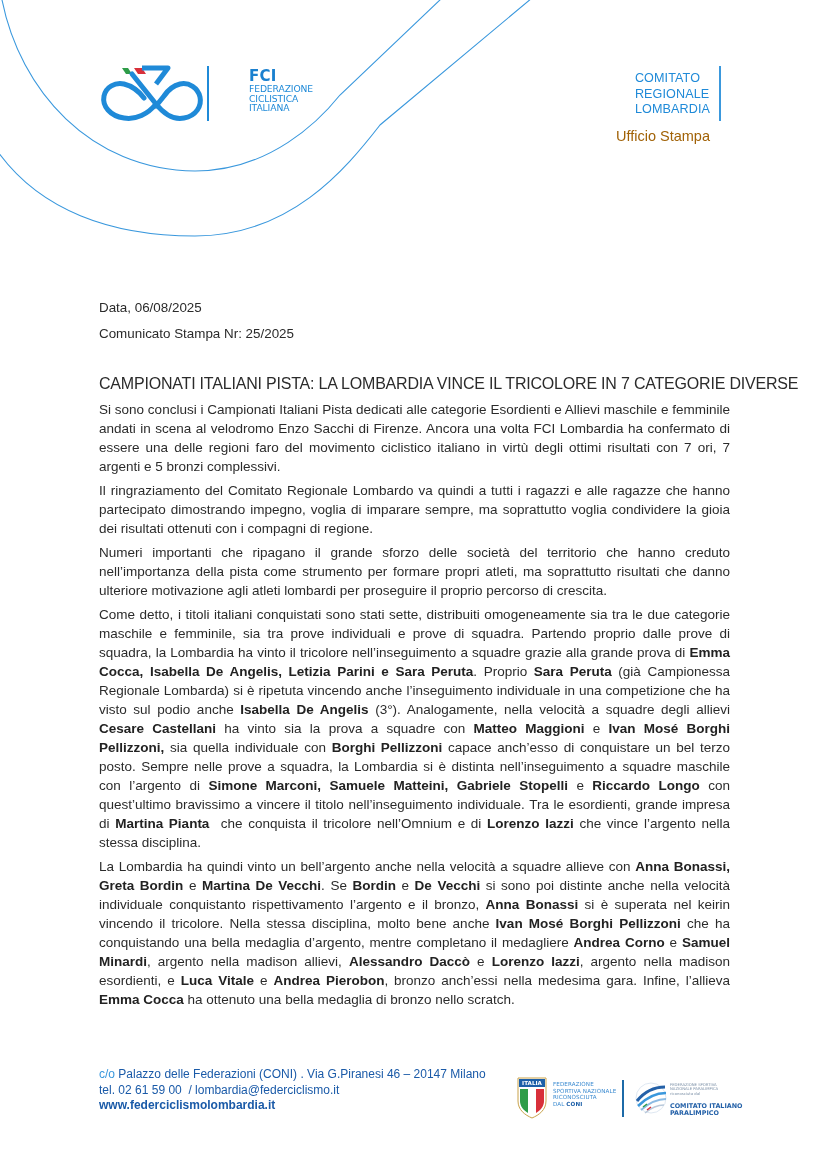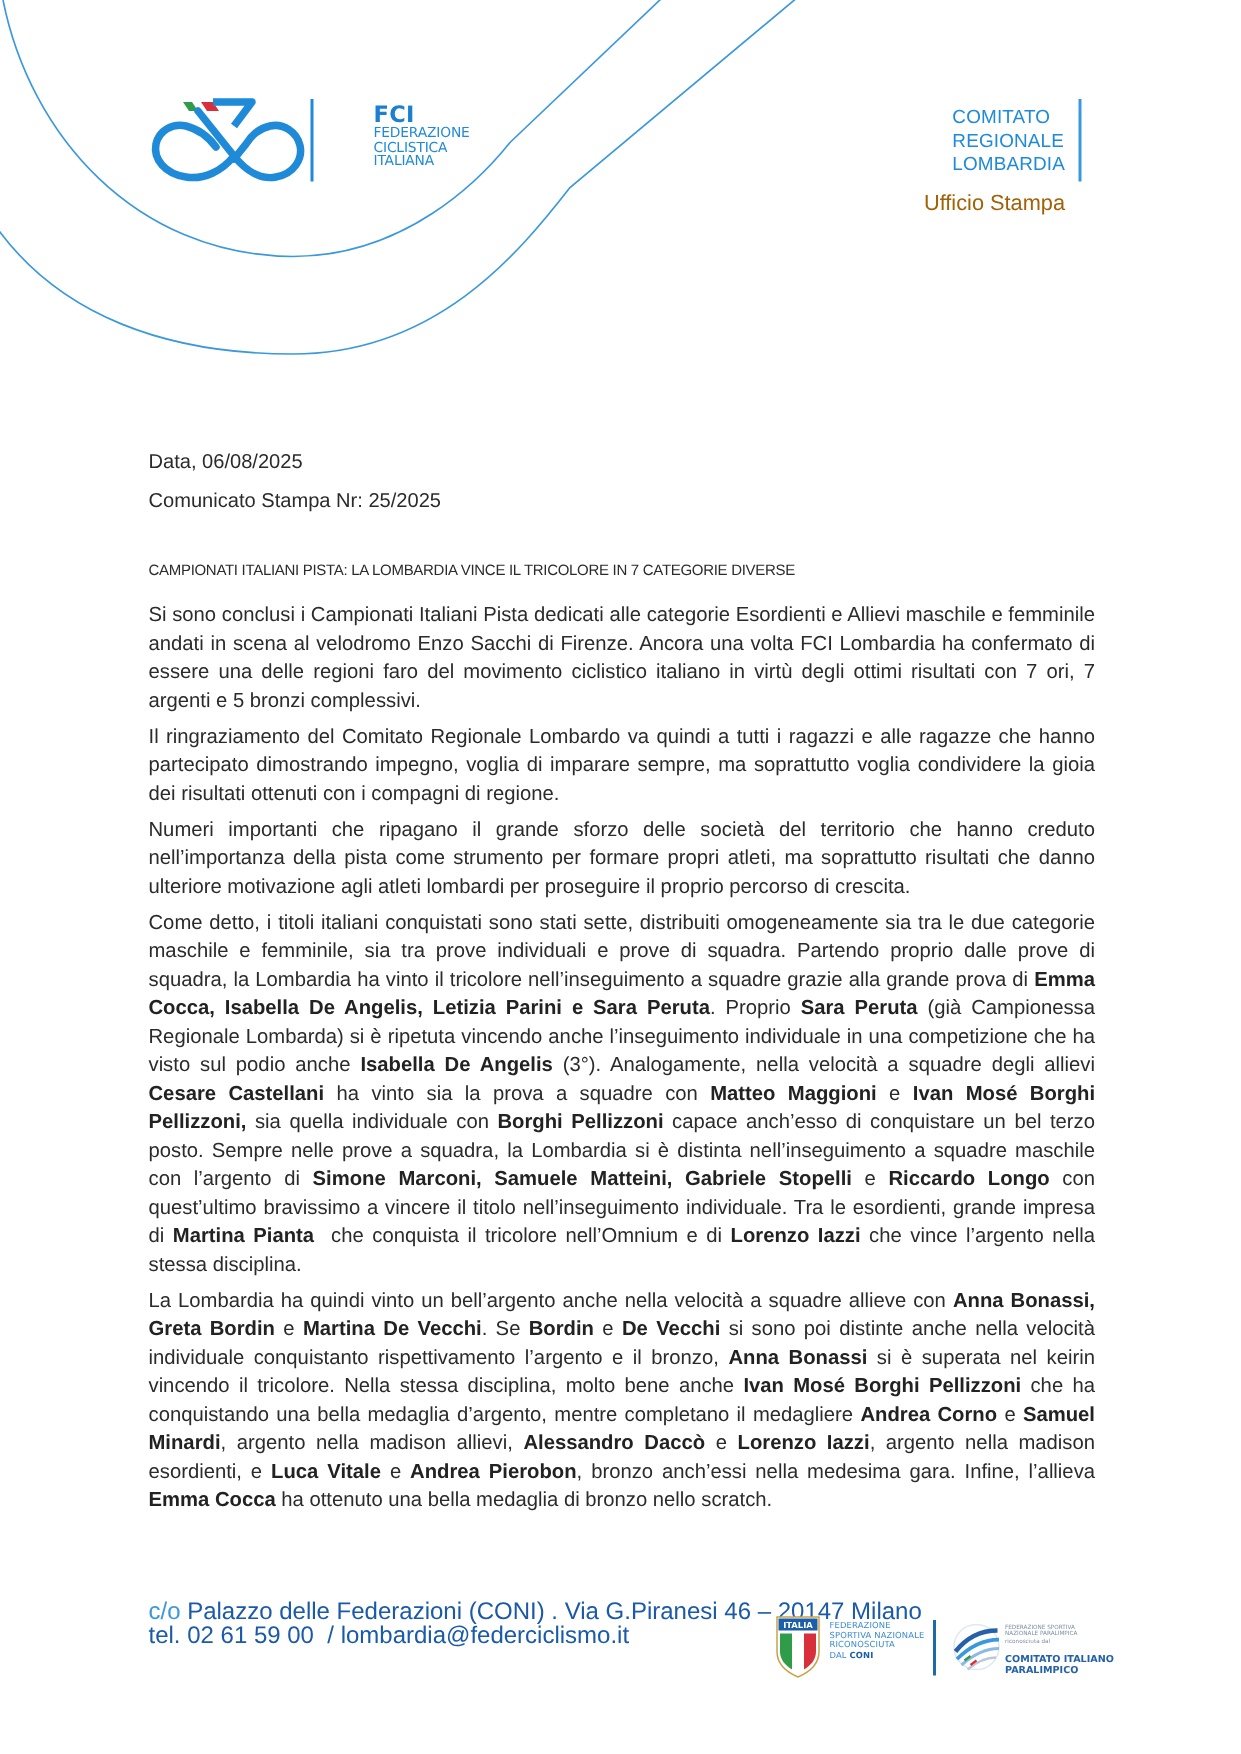--- a/index.html
+++ b/index.html
@@ -15,27 +15,27 @@
   .logo-name { font-family: "DejaVu Sans", sans-serif; font-size: 9.2px; line-height: 9.6px; color: #1f8ad8; letter-spacing: -0.1px; }
 
   .committee { position: absolute; right: 117px; top: 71px; text-align: left; color: #1f8ad8; font-family: "Liberation Sans", sans-serif; font-size: 12.6px; line-height: 15.5px; letter-spacing: 0.1px; }
   .committee-bar { position: absolute; left: 719px; top: 66px; width: 1.5px; height: 55px; background: #3a98dd; }
   .office { position: absolute; right: 117px; top: 128px; color: #a16207; font-family: "Liberation Sans", sans-serif; font-size: 14.5px; }
 
   .meta { position: absolute; left: 99px; font-family: "Liberation Sans", sans-serif; font-size: 13.4px; color: #2b2b2b; }
   .meta.date { top: 300px; }
   .meta.number { top: 326px; }
 
-  .headline { position: absolute; left: 99px; top: 375px; width: 640px; font-family: "Liberation Sans", sans-serif; font-size: 10px; letter-spacing: -0.2px; color: #2b2b2b; white-space: nowrap; }
+  .headline { position: absolute; left: 99px; top: 375px; width: 640px; font-family: "Liberation Sans", sans-serif; font-size: 16px; letter-spacing: -0.2px; color: #2b2b2b; white-space: nowrap; }
 
   .body { position: absolute; left: 99px; top: 400px; width: 631px; font-family: "Liberation Sans", sans-serif; font-size: 13.5px; line-height: 19px; color: #2b2b2b; }
   .body p { text-align: justify; margin-bottom: 5px; }
   .body b { font-weight: bold; color: #222; }
 
-  .footer { position: absolute; left: 99px; top: 1067px; font-family: "Liberation Sans", sans-serif; font-size: 16px; line-height: 15.5px; color: #1a5aa8; }
+  .footer { position: absolute; left: 99px; top: 1067px; font-family: "Liberation Sans", sans-serif; font-size: 12px; line-height: 15.5px; color: #1a5aa8; }
   .footer .co { color: #3a98dd; }
   .footer a { color: #1a5aa8; }
   .footer .web { font-weight: bold; color: #1a5aa8; }
 
   .coni { position: absolute; left: 517px; top: 1077px; width: 104px; height: 42px; }
   .coni-text { position: absolute; left: 553px; top: 1081px; font-family: "DejaVu Sans", sans-serif; font-size: 5.6px; line-height: 6.6px; color: #3a8ad0; letter-spacing: 0.1px; }
   .coni-text b { color: #1c5fa8; }
   .sponsor-divider { position: absolute; left: 622px; top: 1080px; width: 2px; height: 37px; background: #1c6aa8; }
   .cip { position: absolute; left: 633px; top: 1077px; width: 110px; height: 42px; }
   .cip-text { position: absolute; left: 670px; top: 1083px; font-family: "DejaVu Sans", sans-serif; color: #7b8fa6; }
@@ -82,20 +82,21 @@
   <p>Si sono conclusi i Campionati Italiani Pista dedicati alle categorie Esordienti e Allievi maschile e femminile andati in scena al velodromo Enzo Sacchi di Firenze. Ancora una volta FCI Lombardia ha confermato di essere una delle regioni faro del movimento ciclistico italiano in virtù degli ottimi risultati con 7 ori, 7 argenti e 5 bronzi complessivi.</p>
   <p>Il ringraziamento del Comitato Regionale Lombardo va quindi a tutti i ragazzi e alle ragazze che hanno partecipato dimostrando impegno, voglia di imparare sempre, ma soprattutto voglia condividere la gioia dei risultati ottenuti con i compagni di regione.</p>
   <p>Numeri importanti che ripagano il grande sforzo delle società del territorio che hanno creduto nell’importanza della pista come strumento per formare propri atleti, ma soprattutto risultati che danno ulteriore motivazione agli atleti lombardi per proseguire il proprio percorso di crescita.</p>
   <p><span>Come detto, i titoli italiani conquistati sono stati sette, distribuiti omogeneamente sia tra le due categorie maschile e femminile, sia tra prove individuali e prove di squadra. Partendo proprio dalle prove di squadra, la Lombardia ha vinto il tricolore nell’inseguimento a squadre grazie alla grande prova di </span><b>Emma Cocca, Isabella De Angelis, Letizia Parini e Sara Peruta</b><span>. Proprio </span><b>Sara Peruta</b><span> (già Campionessa Regionale Lombarda) si è ripetuta vincendo anche l’inseguimento individuale in una competizione che ha visto sul podio anche </span><b>Isabella De Angelis</b><span> (3°). Analogamente, nella velocità a squadre degli allievi </span><b>Cesare Castellani</b><span> ha vinto sia la prova a squadre con </span><b>Matteo Maggioni</b><span> e </span><b>Ivan Mosé Borghi Pellizzoni,</b><span> sia quella individuale con </span><b>Borghi Pellizzoni</b><span> capace anch’esso di conquistare un bel terzo posto. Sempre nelle prove a squadra, la Lombardia si è distinta nell’inseguimento a squadre maschile con l’argento di </span><b>Simone Marconi, Samuele Matteini, Gabriele Stopelli</b><span> e </span><b>Riccardo Longo</b><span> con quest’ultimo bravissimo a vincere il titolo nell’inseguimento individuale. Tra le esordienti, grande impresa di </span><b>Martina Pianta</b><span style="white-space:pre-wrap">  che conquista il tricolore nell’Omnium e di </span><b>Lorenzo Iazzi</b><span> che vince l’argento nella stessa disciplina.</span></p>
   <p><span>La Lombardia ha quindi vinto un bell’argento anche nella velocità a squadre allieve con </span><b>Anna Bonassi, Greta Bordin</b><span> e </span><b>Martina De Vecchi</b><span>. Se </span><b>Bordin</b><span> e </span><b>De Vecchi</b><span> si sono poi distinte anche nella velocità individuale conquistanto rispettivamento l’argento e il bronzo, </span><b>Anna Bonassi</b><span> si è superata nel keirin vincendo il tricolore. Nella stessa disciplina, molto bene anche </span><b>Ivan Mosé Borghi Pellizzoni</b><span> che ha conquistando una bella medaglia d’argento, mentre completano il medagliere </span><b>Andrea Corno</b><span> e </span><b>Samuel Minardi</b><span>, argento nella madison allievi, </span><b>Alessandro Daccò</b><span> e </span><b>Lorenzo Iazzi</b><span>, argento nella madison esordienti, e </span><b>Luca Vitale</b><span> e </span><b>Andrea Pierobon</b><span>, bronzo anch’essi nella medesima gara. Infine, l’allieva </span><b>Emma Cocca</b><span> ha ottenuto una bella medaglia di bronzo nello scratch.</span></p>
 </div>
 
 <div class="footer">
   <div><span class="co">c/o</span><span> Palazzo delle Federazioni (CONI) . Via G.Piranesi 46 – 20147 Milano</span></div>
   <div><span style="white-space:pre">tel. 02 61 59 00  / </span><a>lombardia@federciclismo.it</a></div>
+  <div class="web">www.federciclismolombardia.it</div>
 </div>
 
 <svg class="coni" viewBox="0 0 104 42">
   <path d="M1,1 L29,1 L29,24 C29,33 22,38 15,41 C8,38 1,33 1,24 Z" fill="#ffffff" stroke="#c9a24a" stroke-width="1"></path>
   <rect x="2" y="2" width="26" height="8" fill="#1c5fa8"></rect>
   <text x="15" y="8.3" font-size="5.6" fill="#ffffff" text-anchor="middle" font-family="DejaVu Sans, sans-serif" font-weight="bold">ITALIA</text>
   <path d="M3,12 L11,12 L11,36 C6,33 3,29 3,24 Z" fill="#2e9c48"></path>
   <path d="M19,12 L27,12 L27,24 C27,29 24,33 19,36 Z" fill="#d8303a"></path>
 </svg>
 <div class="coni-text">

